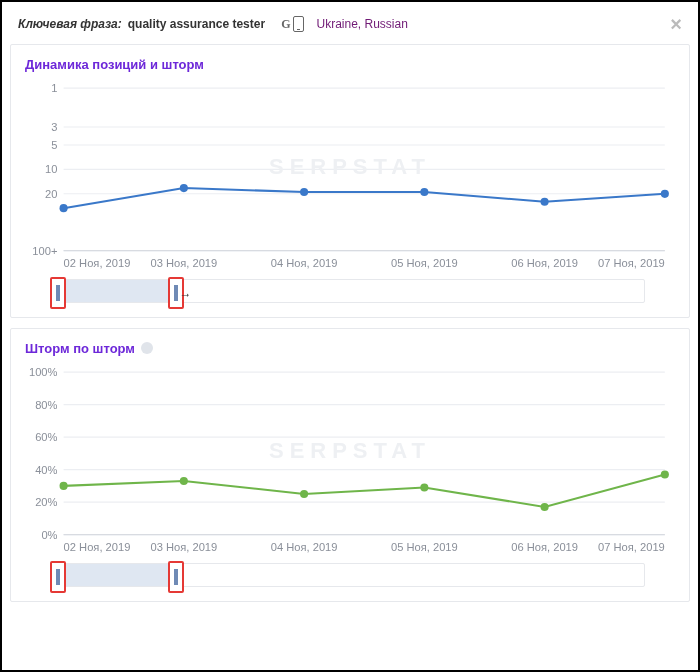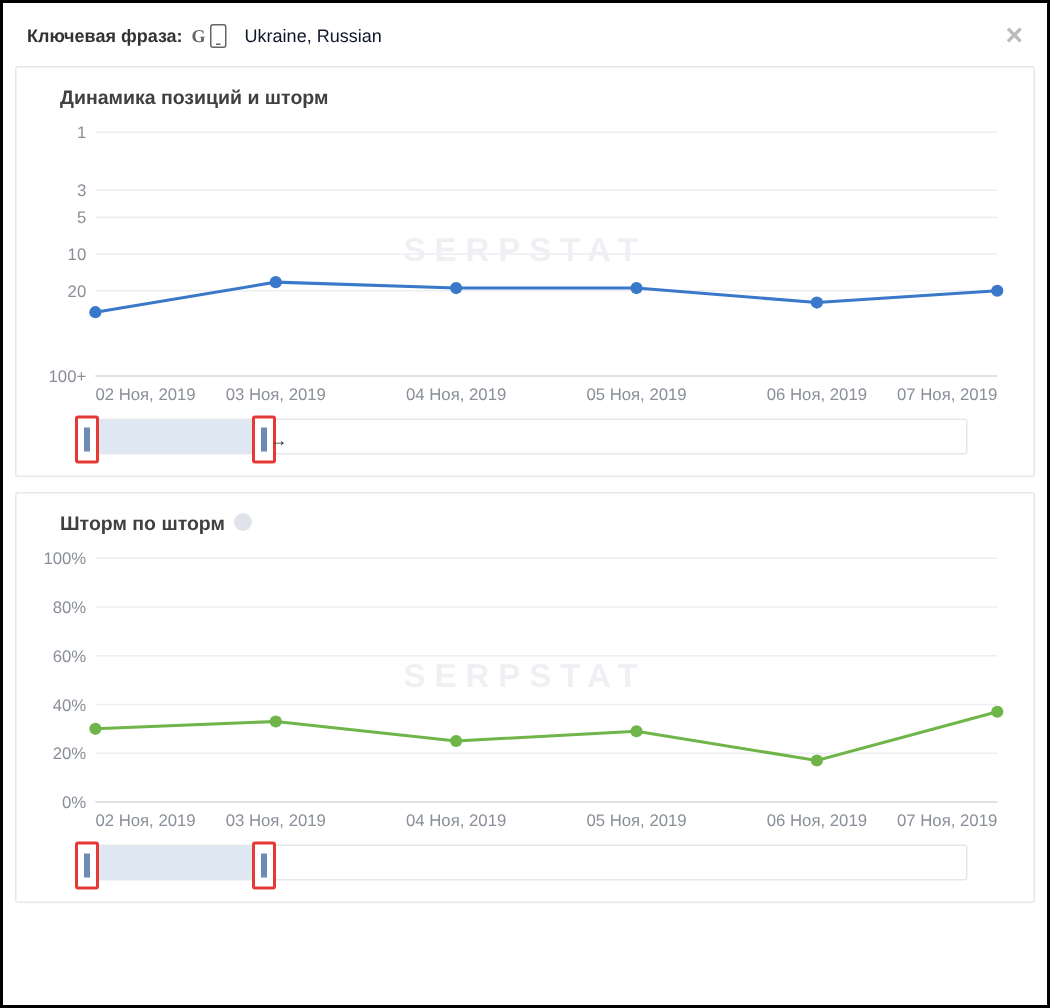--- a/index.html
+++ b/index.html
@@ -1,24 +1,24 @@
 <!DOCTYPE html>
 <html><head>
 <meta charset="utf-8">
 <style>
   html,body{margin:0;padding:0;font-family:Arial,Helvetica,sans-serif;background:#fff;color:#333;}
   .frame{box-sizing:border-box;width:700px;height:672px;border:2px solid #000;padding:8px;position:relative;}
   .header{display:flex;align-items:center;font-size:12px;padding:4px 8px 10px 8px;gap:6px;}
-  .header .kw-label{font-weight:700;}
+  .header .kw-label{font-weight:700;font-style:italic;}
   .header .kw-value{font-weight:700;margin-right:10px;}
   .header .icons{display:flex;gap:3px;align-items:center;margin-right:6px;}
-  .header .loc{color:#0f172a;}
+  .header .loc{color:#701a75;}
   .close{margin-left:auto;color:#bbb;font-size:20px;font-weight:700;cursor:pointer;line-height:1;}
   .card{border:1px solid #e6e8ec;border-radius:2px;padding:10px 14px 14px 14px;margin-bottom:10px;position:relative;}
-  .card-title{font-size:13px;font-weight:700;color:#404040;margin:2px 0 8px 15px;display:flex;align-items:center;gap:6px;}
+  .card-title{font-size:13px;font-weight:700;color:#6d28d9;margin:2px 0 8px 0;display:flex;align-items:center;gap:6px;}
   .info-dot{width:12px;height:12px;border-radius:50%;background:#e0e4ea;display:inline-block;}
   .plot-wrap{position:relative;}
   .plot{width:100%;display:block;}
   .watermark{position:absolute;left:50%;top:45%;transform:translate(-50%,-50%);color:#eef0f3;font-weight:800;letter-spacing:6px;font-size:22px;pointer-events:none;white-space:nowrap;}
   .brush{position:relative;height:22px;margin:6px 30px 0 30px;border:1px solid #e6e8ec;border-radius:2px;background:linear-gradient(#fff,#fff);} 
   .brush .sel{position:absolute;top:0;bottom:0;background:#dfe7f2;}
   .handle{position:absolute;top:-3px;width:12px;height:28px;border:2px solid #e53935;background:#fff;border-radius:2px;display:flex;align-items:center;justify-content:center;}
   .handle .bar{width:4px;height:16px;background:#6f8ab5;}
   .handle .arrow{position:absolute;right:-10px;top:7px;font-size:12px;color:#333;}
   .axis-text{font-size:11px;fill:#8a8f99;}
@@ -28,20 +28,21 @@
   .pt-blue{fill:#3a78c9;}
   .series-green{stroke:#6fb54a;stroke-width:2;fill:none;}
   .pt-green{fill:#6fb54a;}
 </style>
 </head>
 <body>
 <div class="frame">
 
   <div class="header">
     <span class="kw-label">Ключевая фраза:</span>
+    <span class="kw-value">quality assurance tester</span>
     <span class="icons">
       <span style="font-family:Georgia,serif;font-weight:700;color:#666;">G</span>
       <span style="display:inline-block;width:9px;height:14px;border:1px solid #666;border-radius:2px;position:relative;">
         <span style="position:absolute;bottom:1px;left:3px;width:3px;height:1px;background:#666;"></span>
       </span>
     </span>
     <span class="loc">Ukraine, Russian</span>
     <span class="close">×</span>
   </div>
 

